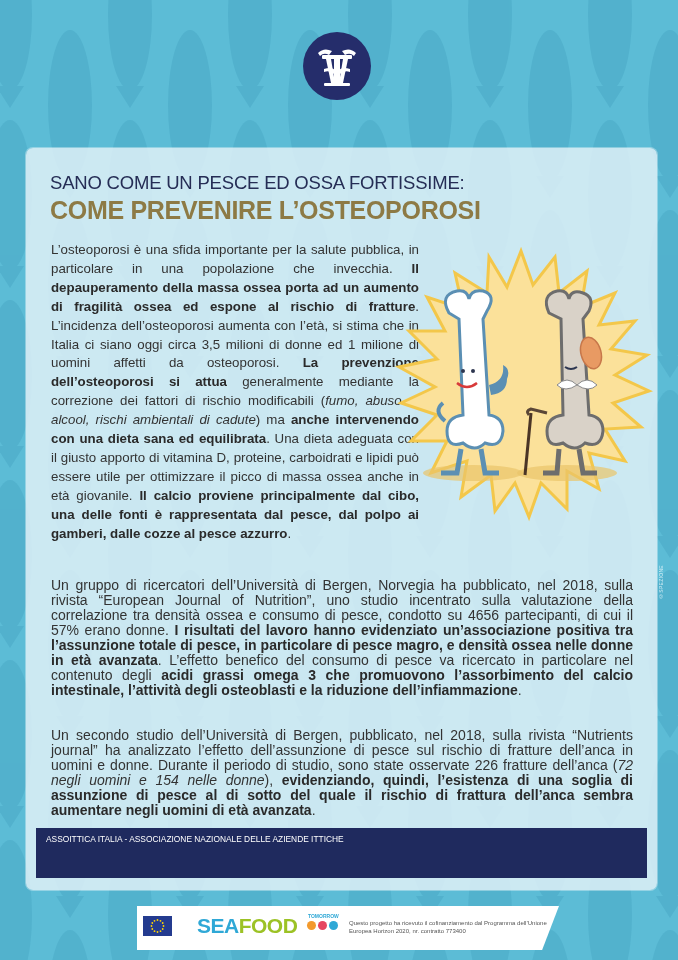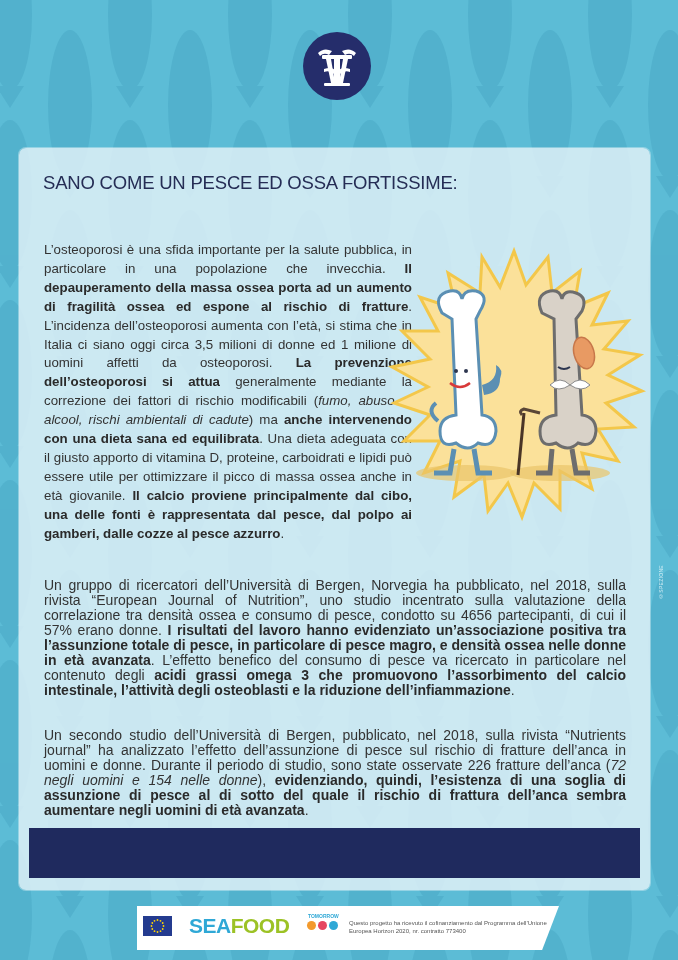--- a/index.html
+++ b/index.html
@@ -39,21 +39,21 @@
   .logo-circle svg { width: 54px; height: 54px; }
   .brand {
     position: absolute; left: 0; right: 0; top: 104px;
     font-family: "Liberation Serif", "DejaVu Serif", serif;
     font-size: 27px; color: #252d6b; letter-spacing: 0.5px;
     text-align: center;
   }
 
   
   .panel {
-    position: absolute; left: 19px; top: 148px; width: 631px; height: 742px;
+    position: absolute; left: 26px; top: 148px; width: 631px; height: 742px;
     background: rgba(222, 240, 247, 0.86);
     border-radius: 7px;
     box-shadow: 0 0 0 1px rgba(255,255,255,0.35);
   }
   .title-1 {
     position: absolute; left: 24px; top: 24px;
     font-size: 18.5px; color: #252d55; letter-spacing: -0.2px;
   }
   .title-2 {
     position: absolute; left: 24px; top: 48px;
@@ -100,21 +100,21 @@
     position: absolute; left: 137px; top: 906px; width: 422px; height: 44px;
     background: #fff;
     clip-path: polygon(0 0, 100% 0, 96% 100%, 0 100%);
   }
   .eu-flag {
     position: absolute; left: 6px; top: 10px; width: 29px; height: 20px;
     background: #243b8f;
   }
   .eu-flag svg { width: 29px; height: 20px; }
   .seafood {
-    position: absolute; left: 52px; top: 8px;
+    position: absolute; left: 60px; top: 8px;
     font-size: 21px; font-weight: bold; letter-spacing: -0.5px;
   }
   .seafood .sea { color: #2fa8d6; }
   .seafood .food { color: #9cc225; }
   .tomorrow {
     position: absolute; left: 171px; top: 7px;
     font-size: 5px; color: #2fa8d6; font-weight: bold;
   }
   .sf-icons { position: absolute; left: 170px; top: 15px; display: flex; gap: 2px; }
   .sf-icons span { width: 9px; height: 9px; border-radius: 50%; display: inline-block; }
@@ -214,20 +214,21 @@
         <path d="M14 30 q8 -3 12 2 l-2 3 q-4 -4 -10 -2z"></path>
         <path d="M40 30 q-8 -3 -12 2 l2 3 q4 -4 10 -2z"></path>
         <rect x="14" y="44" width="26" height="3" rx="1"></rect>
       </g>
     </svg>
   </div>
 </div>
 
 <div class="panel">
   <div class="title-1">SANO COME UN PESCE ED OSSA FORTISSIME:</div>
+  <div class="title-2">COME PREVENIRE L’OSTEOPOROSI</div>
 
   <div class="intro"><span>L’osteoporosi è una sfida importante per la salute pubblica, in particolare in una popolazione che invecchia. </span><b>Il depauperamento della massa ossea porta ad un aumento di fragilità ossea ed espone al rischio di fratture</b><span>. L’incidenza dell’osteoporosi aumenta con l’età, si stima che in Italia ci siano oggi circa 3,5 milioni di donne ed 1 milione di uomini affetti da osteoporosi. </span><b>La prevenzione dell’osteoporosi si attua</b><span> generalmente mediante la correzione dei fattori di rischio modificabili (</span><i>fumo, abuso di alcool, rischi ambientali di cadute</i><span>) ma </span><b>anche intervenendo con una dieta sana ed equilibrata</b><span>. Una dieta adeguata con il giusto apporto di vitamina D, proteine, carboidrati e lipidi può essere utile per ottimizzare il picco di massa ossea anche in età giovanile. </span><b>Il calcio proviene principalmente dal cibo, una delle fonti è rappresentata dal pesce, dal polpo ai gamberi, dalle cozze al pesce azzurro</b><span>.</span></div>
 
   <div class="illus">
     <svg viewBox="0 0 280 280" width="280" height="280">
 
       <polygon fill="#fbe19a" stroke="#f3c74a" stroke-width="3" points="
         140,8 152,42 174,14 178,50 206,28 200,64 234,50 218,82 254,78 230,106 266,112 234,132 268,148 232,160 260,184 224,186 244,218 208,210 218,246 186,228 186,266 160,240 148,274 134,240 114,268 110,232 80,254 86,218 50,230 66,198 30,198 56,172 20,160 54,144 18,124 56,116 28,88 64,88 46,54 82,66 74,30 106,50 108,14 126,44"></polygon>
 
       <ellipse cx="92" cy="230" rx="50" ry="8" fill="#e9c56a" opacity="0.7"></ellipse>
@@ -254,20 +255,21 @@
         <path d="M178 206 l-2 24 l-14 0" stroke="#6d6d6d" stroke-width="5" fill="none"></path>
         <path d="M198 206 l4 24 l14 0" stroke="#6d6d6d" stroke-width="5" fill="none"></path>
       </g>
     </svg>
   </div>
 
   <div class="para para-1"><span>Un gruppo di ricercatori dell’Università di Bergen, Norvegia ha pubblicato, nel 2018, sulla rivista “European Journal of Nutrition”, uno studio incentrato sulla valutazione della correlazione tra densità ossea e consumo di pesce,  condotto su 4656 partecipanti, di cui il 57% erano donne. </span><b>I risultati del lavoro hanno evidenziato un’associazione positiva tra l’assunzione totale di pesce, in particolare di pesce magro, e densità ossea nelle donne in età avanzata</b><span>. L’effetto benefico del consumo di pesce va ricercato in particolare nel contenuto degli </span><b>acidi grassi omega 3 che promuovono l’assorbimento del calcio intestinale, l’attività degli osteoblasti e la riduzione dell’infiammazione</b><span>.</span></div>
   <div class="para para-2"><span>Un secondo studio dell’Università di Bergen, pubblicato, nel 2018, sulla rivista “Nutrients journal” ha analizzato l’effetto dell’assunzione di pesce sul rischio di fratture dell’anca in uomini e donne. Durante il periodo di studio, sono state osservate 226 fratture dell’anca (</span><i>72 negli uomini e 154 nelle donne</i><span>), </span><b>evidenziando, quindi, l’esistenza di una soglia di assunzione di pesce al di sotto del quale il rischio di frattura dell’anca sembra aumentare negli uomini di età avanzata</b><span>.</span></div>
 
   <div class="infobox">
+    <div class="ib-title">ASSOITTICA ITALIA - ASSOCIAZIONE NAZIONALE DELLE AZIENDE ITTICHE</div>
   </div>
 </div>
 
 <div class="credit">©SPEZIONE</div>
 
 <div class="footer">
   <div class="eu-flag">
     <svg viewBox="0 0 29 20">
       <rect width="29" height="20" fill="#243b8f"></rect>
       <g fill="#ffd500">

